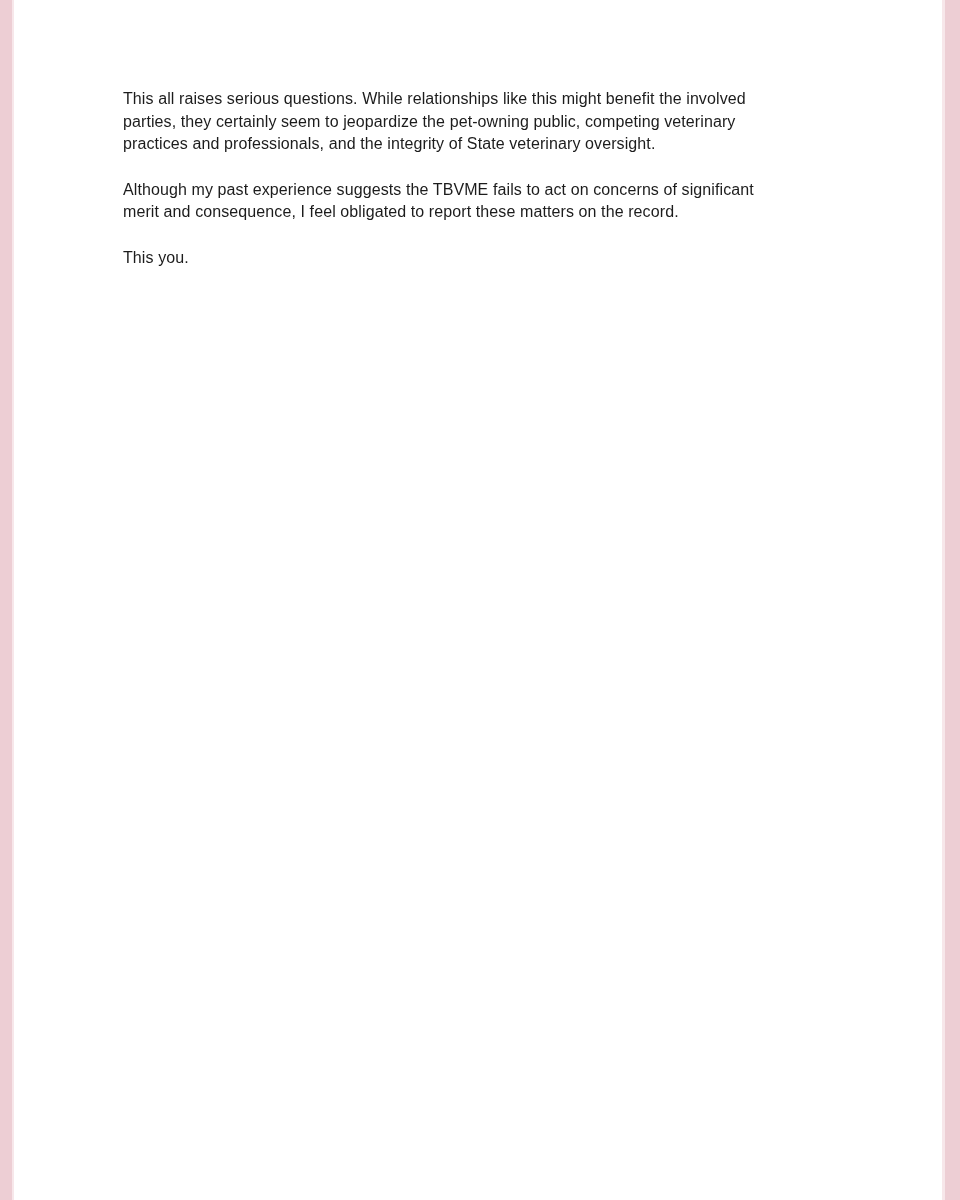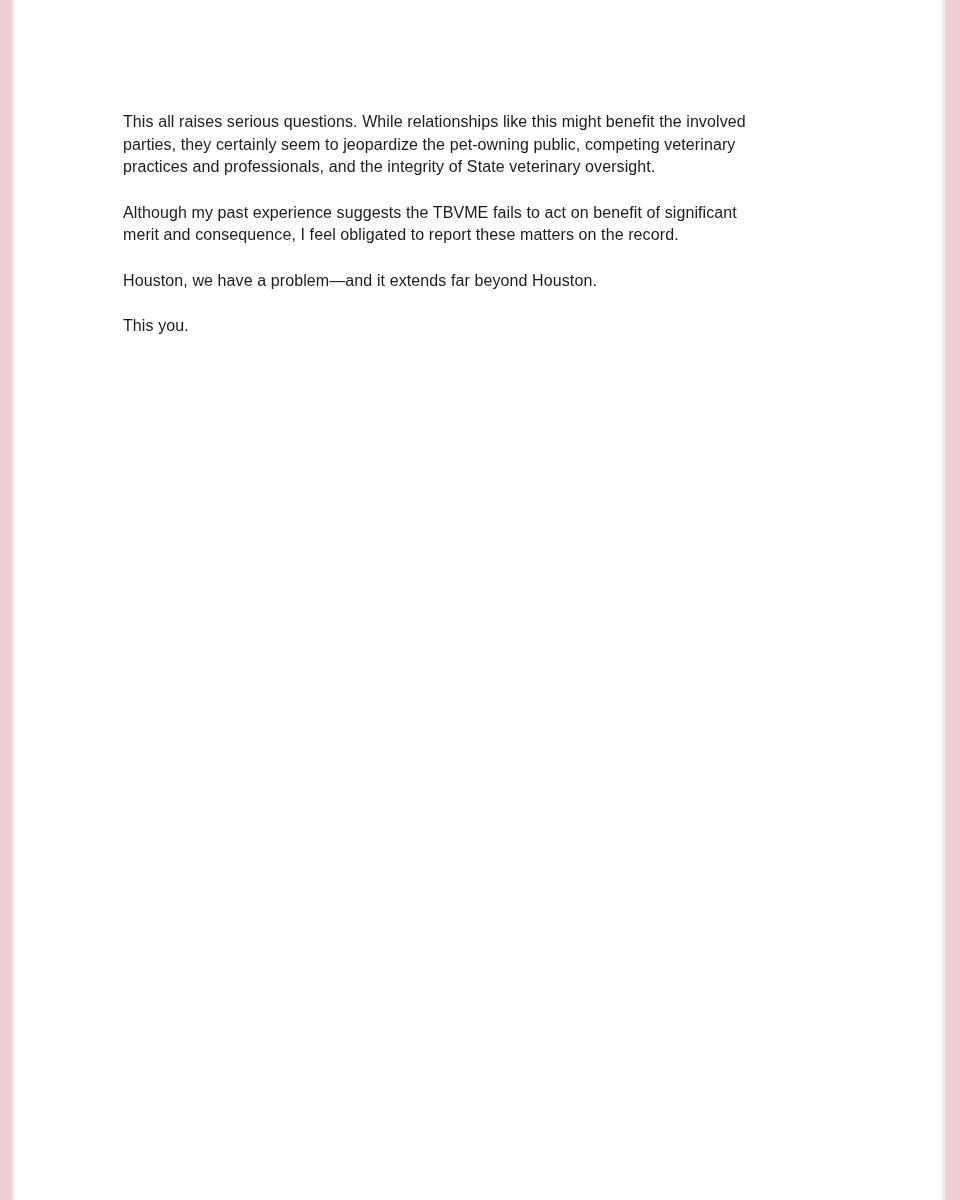--- a/index.html
+++ b/index.html
@@ -34,21 +34,21 @@
     position: absolute;
     left: 14px;
     right: 18px;
     top: 0;
     bottom: 0;
     background: var(--page-background, #ffffff);
   }
   .doc-text {
     position: absolute;
     left: 109px; 
-    top: 111px;
+    top: 88px;
     width: 800px;
     color: var(--text-color, #1c1c1c);
     font-size: 16px;
     line-height: 22.5px;
     letter-spacing: 0.1px;
   }
   .doc-text p {
     margin: 0 0 23px 0;
     white-space: pre-line;
   }
@@ -56,20 +56,19 @@
 </head>
 <body style="--page-background: #ffffff; --side-band-color: #edced4; --side-band-edge-color: #f7e7ea; --text-color: #1c1c1c;">
 
 <div class="side-band left"></div>
 
 <div class="doc-page">
   <div class="doc-text">
     <p>This all raises serious questions. While relationships like this might benefit the involved
 parties, they certainly seem to jeopardize the pet-owning public, competing veterinary
 practices and professionals, and the integrity of State veterinary oversight.</p>
-    <p>Although my past experience suggests the TBVME fails to act on benefit of significant
+    <p>Although my past experience suggests the TBVME fails to act on concerns of significant
 merit and consequence, I feel obligated to report these matters on the record.</p>
-    <p>Houston, we have a problem—and it extends far beyond Houston.</p>
     <p>This you.</p>
   </div>
 </div>
 
 <div class="side-band right"></div>
 
 </body></html>

